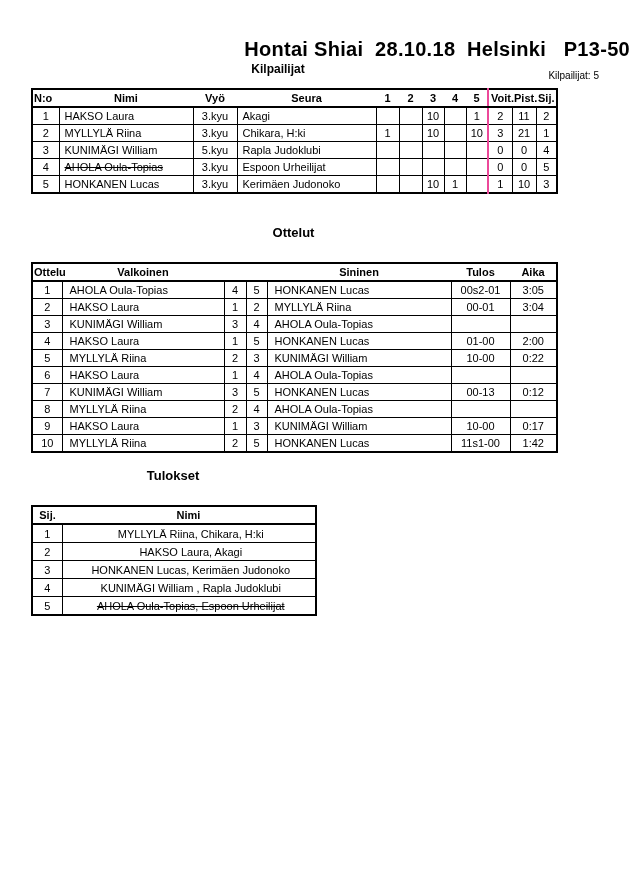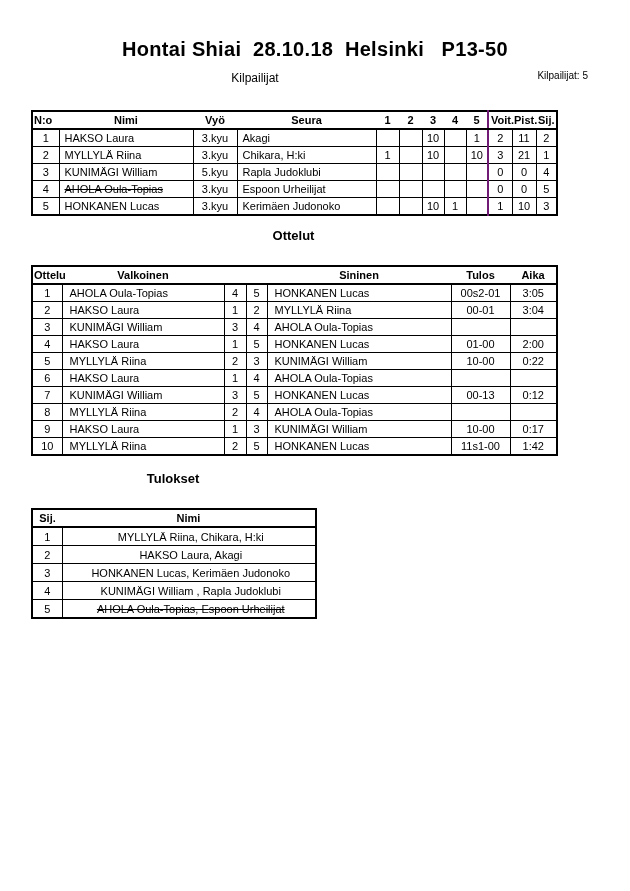--- a/index.html
+++ b/index.html
@@ -2,54 +2,54 @@
 <html><head>
 <meta charset="utf-8">
 <style>
   html,body{margin:0;padding:0;}
   body{
     width:630px;height:891px;background:#ffffff;color:#000;
     font-family:"Liberation Sans","DejaVu Sans",sans-serif;
     position:relative;overflow:hidden;
   }
   .title{
-    margin:38px 0 0 0;text-align:center;font-size:20px;font-weight:bold;
+    margin:38px 0 0 0;text-align:right;font-size:20px;font-weight:bold;
     white-space:pre;letter-spacing:.3px;
   }
   .subtitle{
-    width:510px;margin-top:10px;text-align:center;font-weight:normal;font-size:12px;
+    width:510px;margin-top:1px;text-align:center;font-weight:bold;font-size:12px;padding-left:23px;
   }
   .meta{
-    position:absolute;top:70px;right:42px;font-size:10px;
+    position:absolute;top:70px;right:31px;font-size:10px;
   }
   .section-heading{font-weight:bold;font-size:13px;text-align:center;}
-  #ottelut-heading{width:525px;margin:12px 0 9px 31px;}
+  #ottelut-heading{width:525px;margin:31px 0 9px 31px;}
   #tulokset-heading{width:284px;margin:15px 0 3px 31px;}
 
   table{
     border-collapse:collapse;table-layout:fixed;margin-left:31px;
     border:2px solid #000;
     margin-top:22px;
   }
   th,td{
     height:16px;padding:0 2px;font-size:11px;line-height:16px;
     white-space:nowrap;overflow:hidden;
   }
   th{
     border:none;border-bottom:2px solid #000;font-weight:bold;
     overflow:visible;text-align:center;
   }
   td{border:1px solid #000;text-align:center;}
   .struck{text-decoration:line-through;}
 
   
-  #t1{margin-top:25px;width:525px;}
+  #t1{margin-top:12px;width:525px;}
   #t1 th:first-child{text-align:left;padding-left:1px;}
   #t1 td:nth-child(2),#t1 td:nth-child(4){text-align:left;padding-left:5px;}
-  #t1 th:nth-child(10),#t1 td:nth-child(10){border-left:2px solid #701a75;}
+  #t1 th:nth-child(10),#t1 td:nth-child(10){border-left:2px solid #ec4899;}
 
   
   #t2{width:525px;}
   #t2 th:first-child{text-align:left;padding-left:1px;}
   #t2 td:nth-child(2),#t2 td:nth-child(5){text-align:left;padding-left:7px;}
 
   
   #t3{width:284px;}
   #t3 td{height:17px;}
   #t3 td:nth-child(2){text-align:center;padding-left:6px;}

